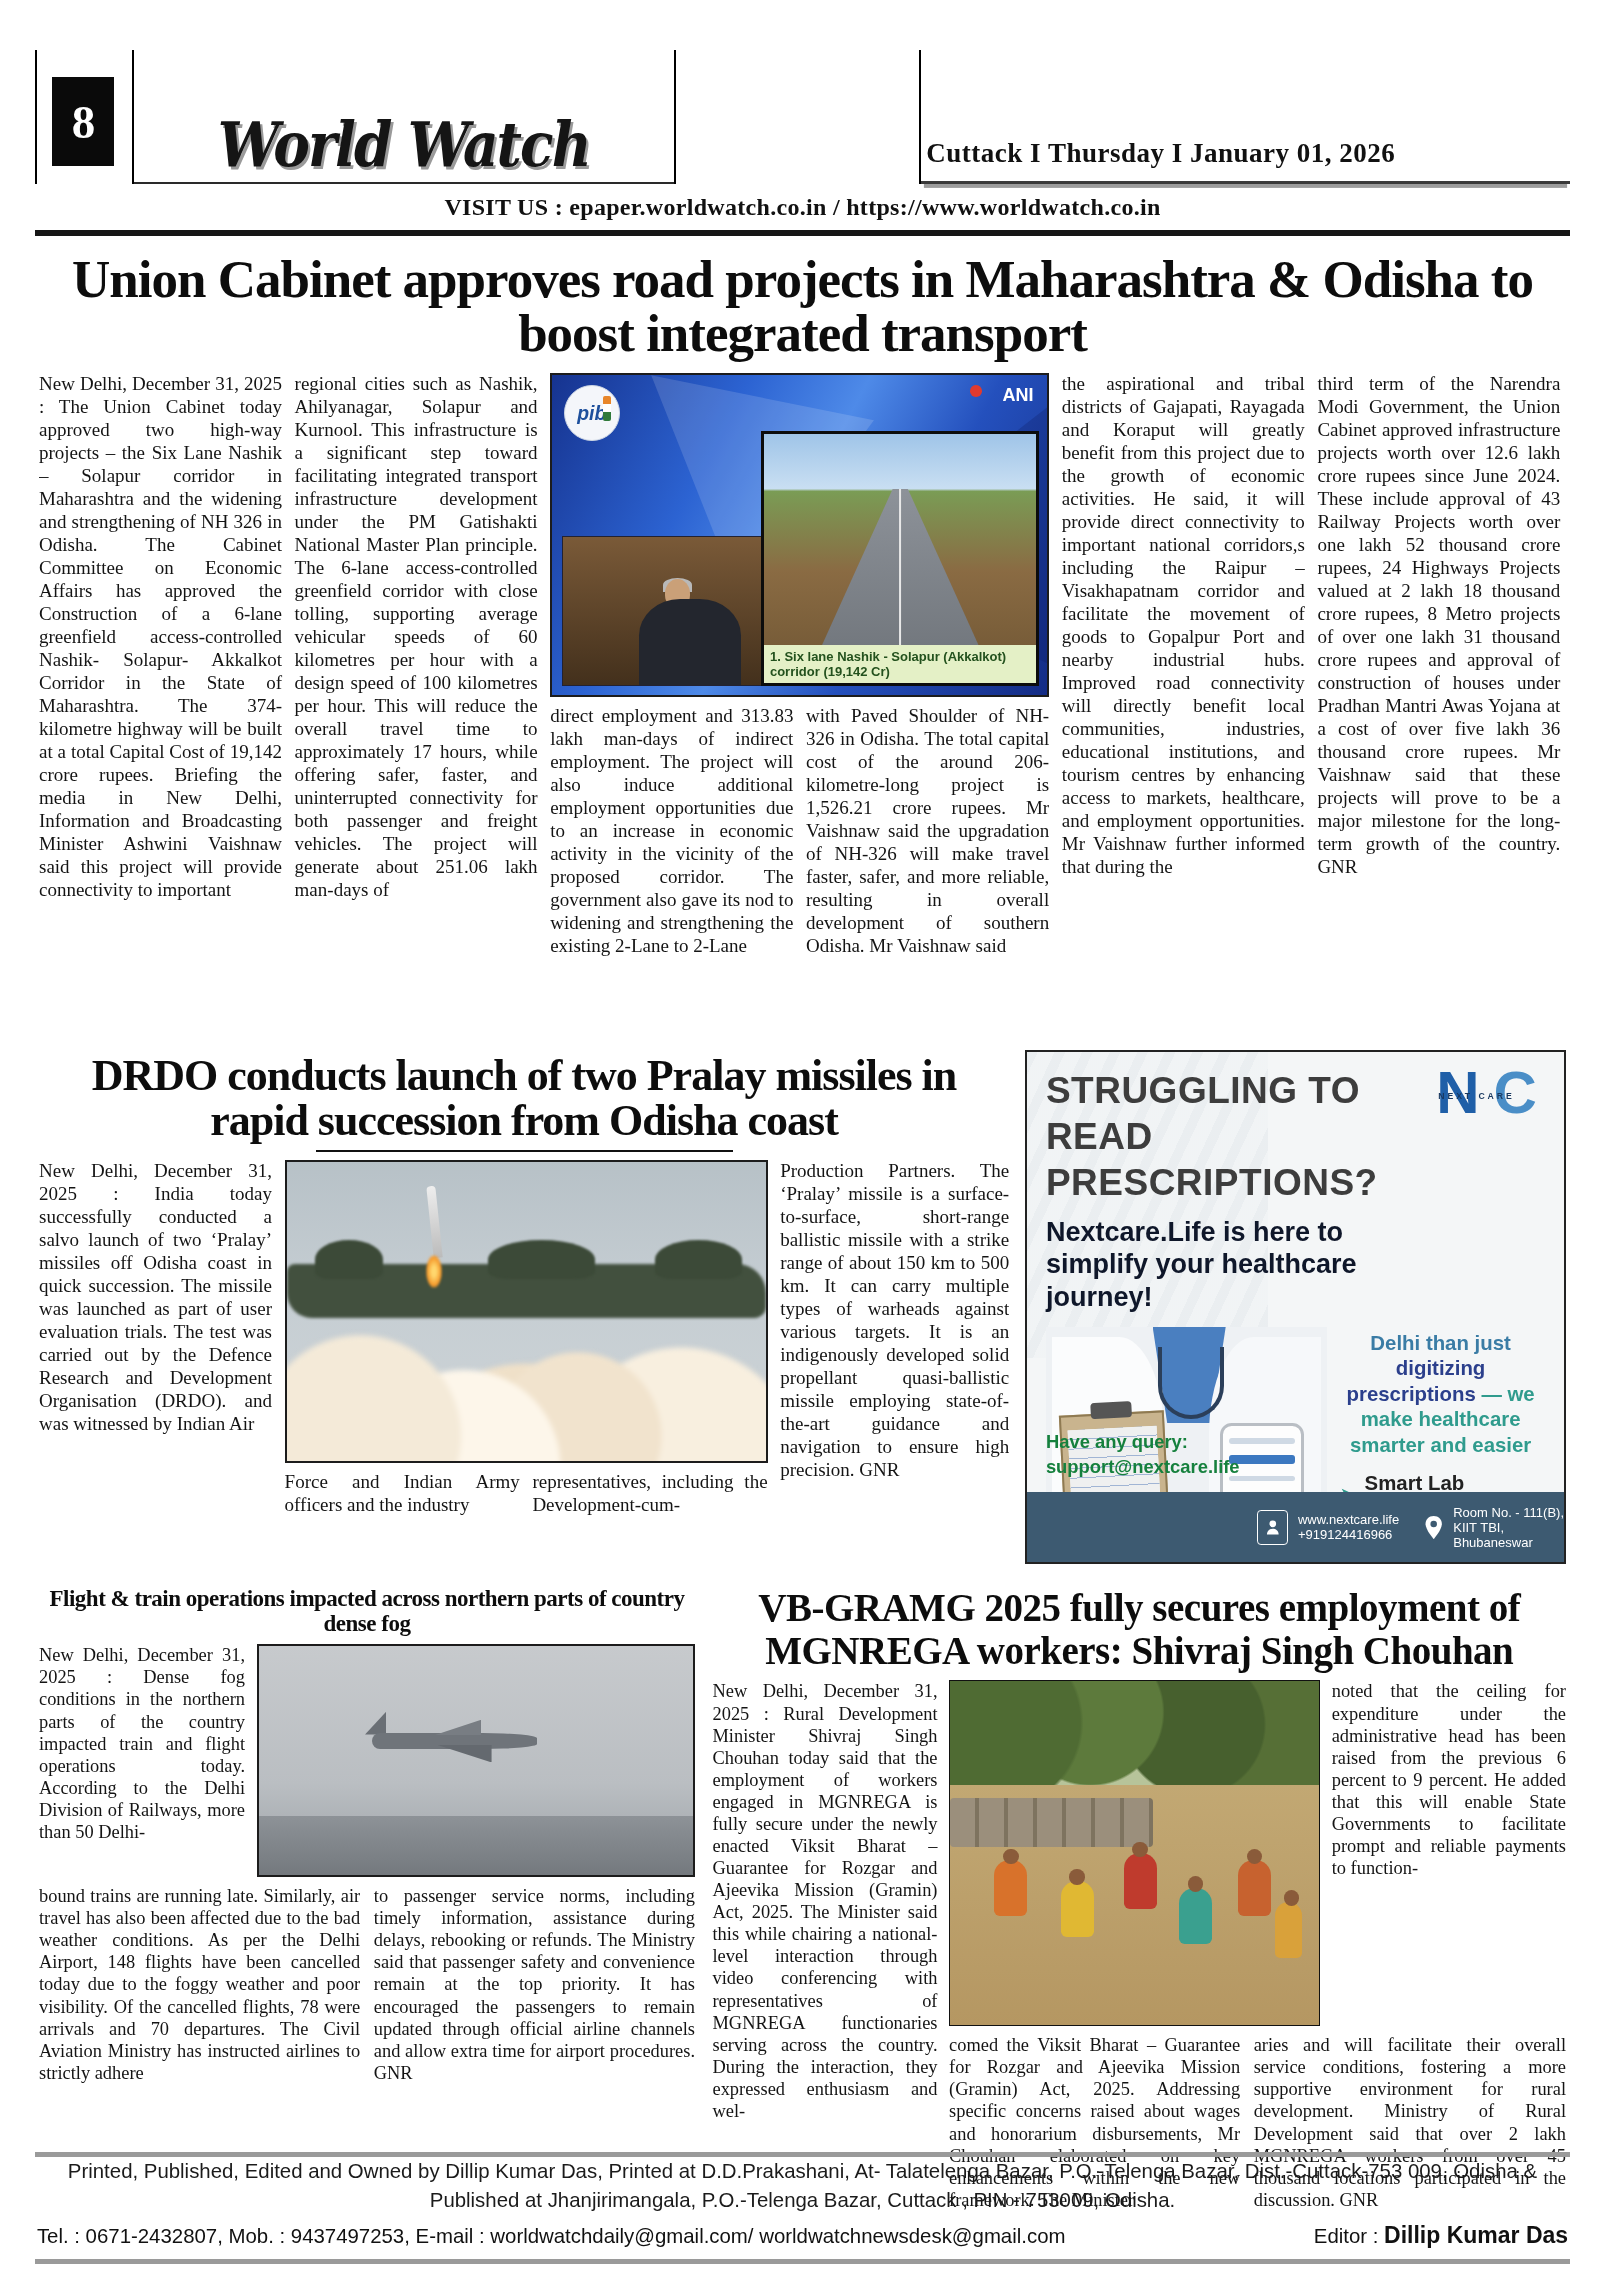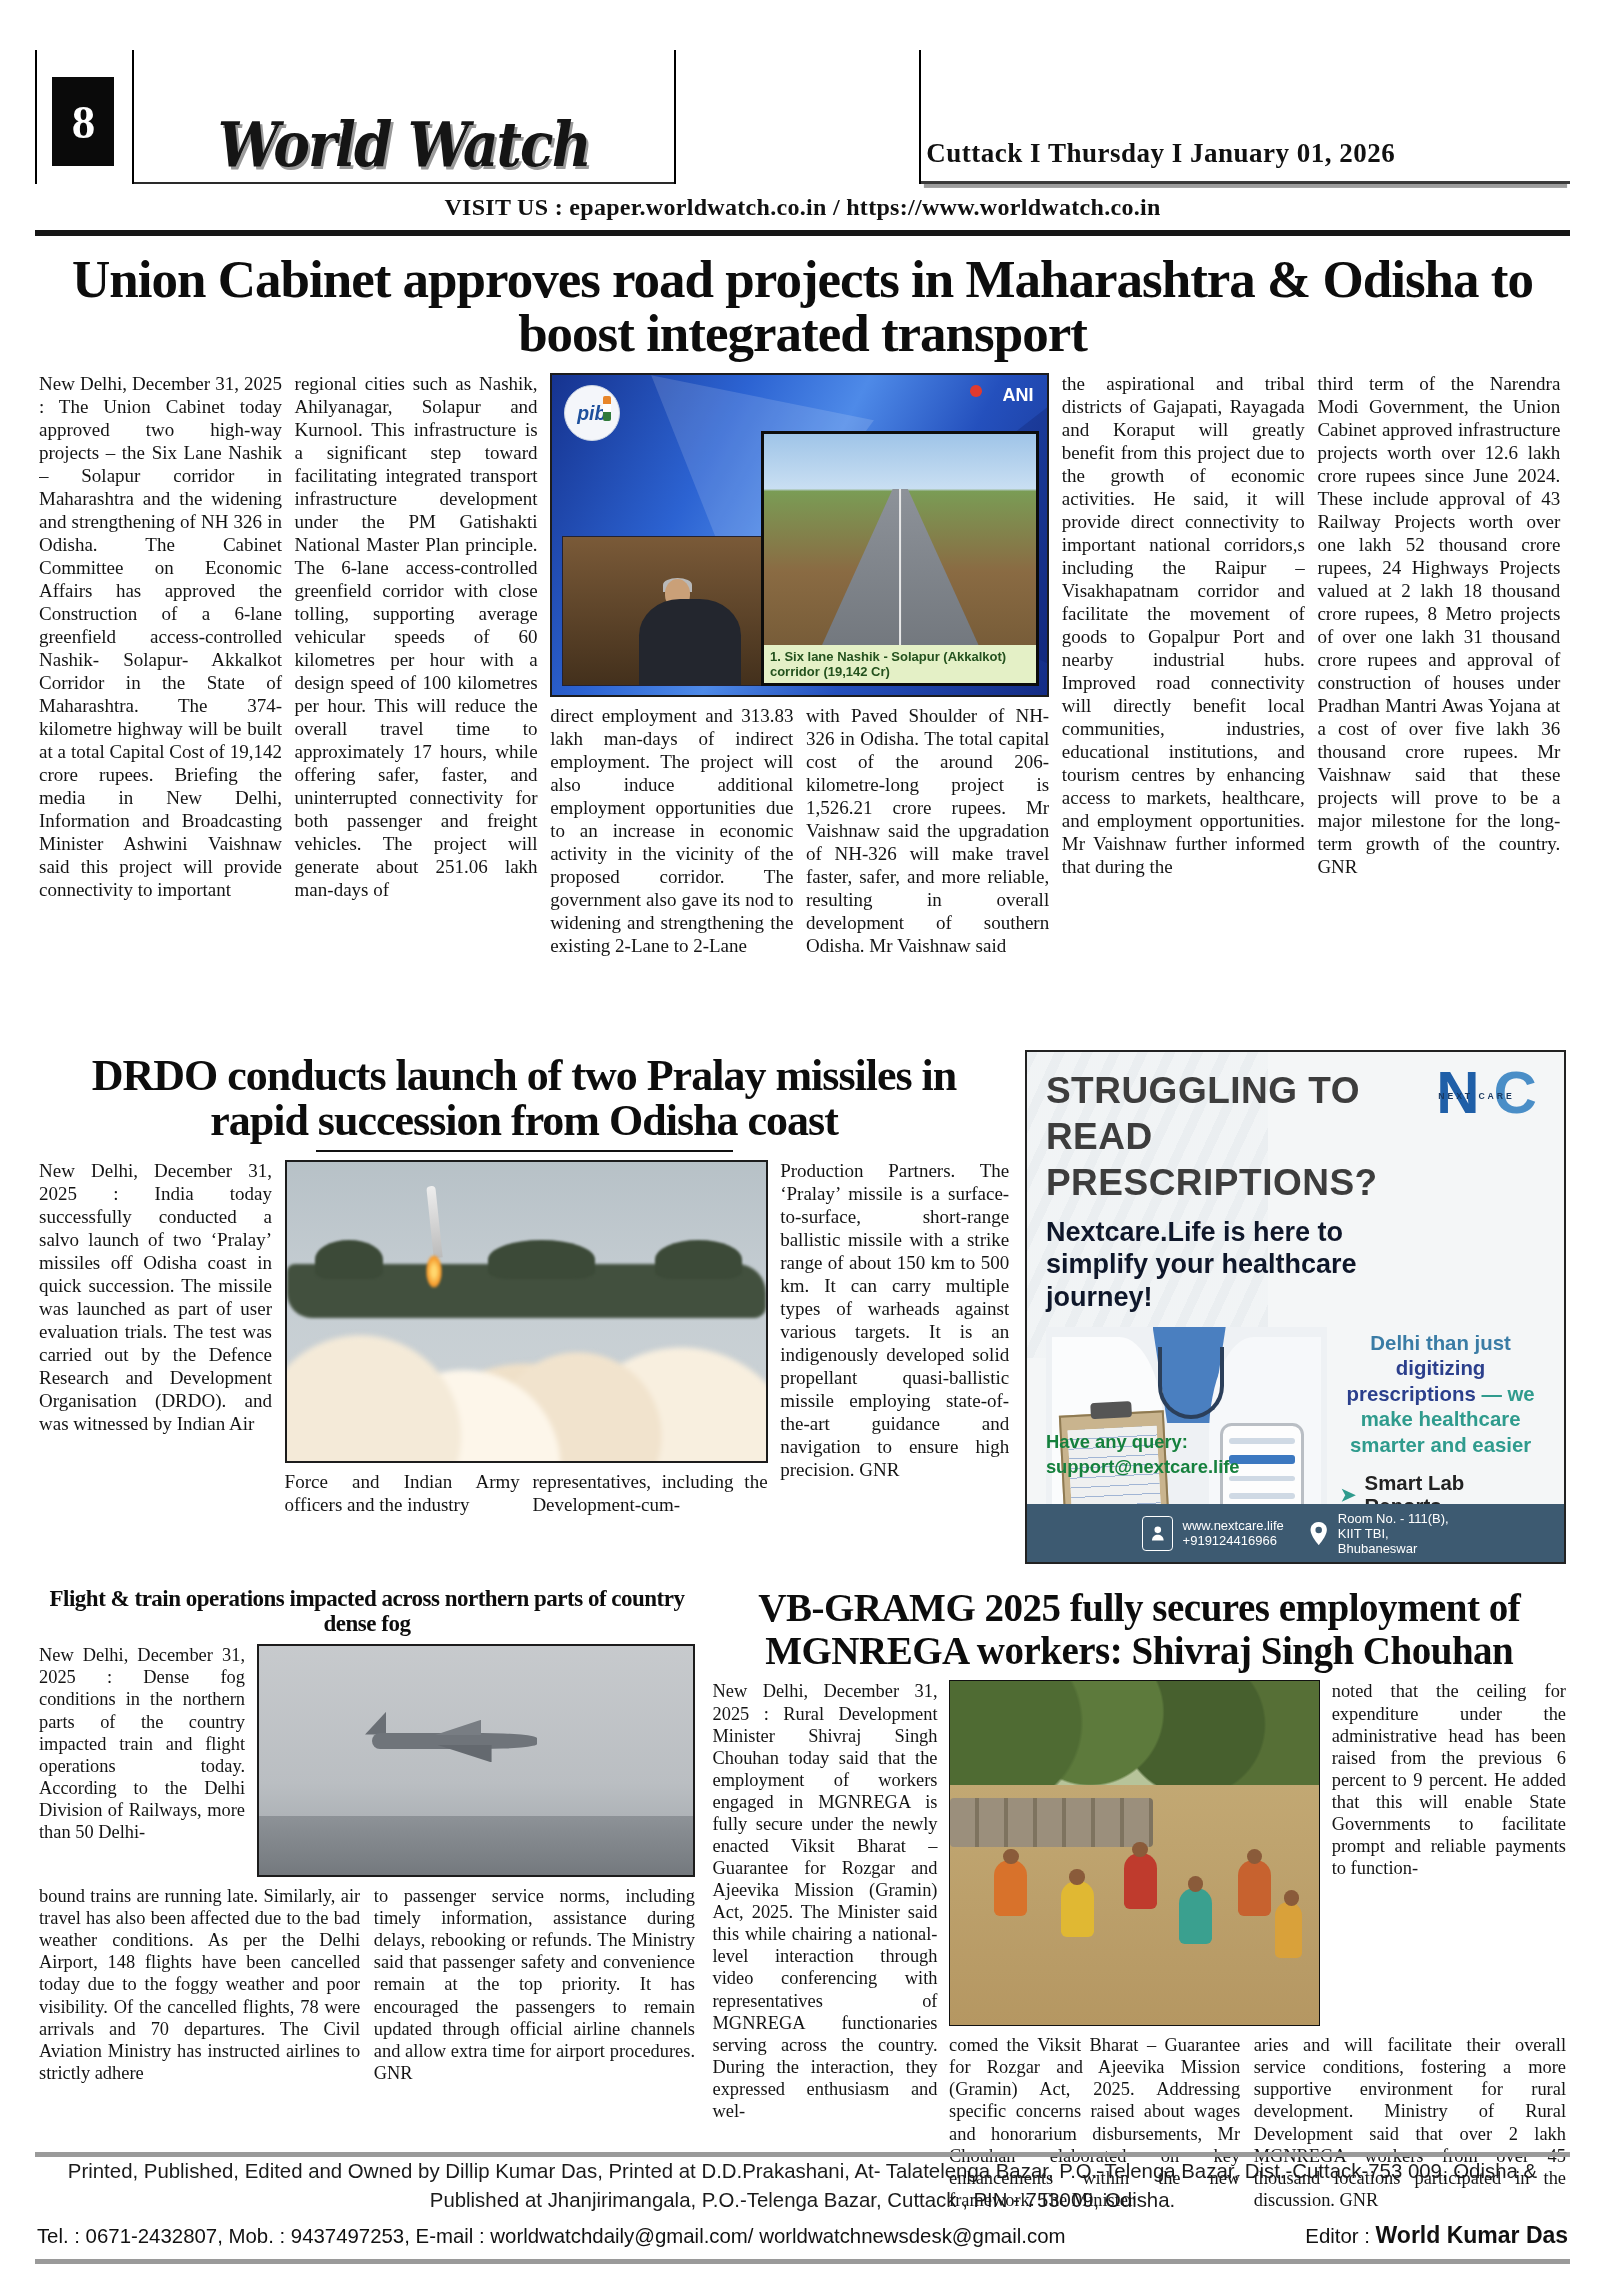--- a/index.html
+++ b/index.html
@@ -98,22 +98,22 @@
   .phone{position:absolute;right:8%;top:38%;width:28%;height:58%;background:#fdfdfd;border:3.9px solid #b9bec4;border-radius:11.6px;}
   .phone i{display:block;margin:11.6px 8% 0;height:5.8px;background:#cfd9e4;border-radius:2.9px;}
   .phone i.b{background:#3c78c0;height:8.7px;}
   .ad-right{flex:1;padding-right:3.9px;}
   .ad-blurb{text-align:center;font-size:20.4px;font-weight:bold;line-height:1.25;margin-top:3.9px;}
   .ad-blurb .t1{color:#3a7ca5;} .ad-blurb .t2{color:#2b3f8c;} .ad-blurb .t3{color:#2f9b8d;}
   .ad-bullets{margin-top:13.6px;}
   .ad-bullet{display:flex;align-items:center;gap:8.7px;font-size:20.4px;font-weight:bold;color:#222;margin-top:10.7px;}
   .arrow{color:#2f9b8d;font-size:18.4px;}
   .ad-query{position:absolute;left:19.4px;bottom:82px;font-size:18.4px;font-weight:bold;color:#15803d;line-height:1.35;}
-  .ad-footbar{position:absolute;left:0;right:0;bottom:0;height:58px;background:#3d5a71;color:#fff;
-              display:flex;align-items:center;justify-content:center;gap:25px;font-size:13px;}
+  .ad-footbar{position:absolute;left:0;right:0;bottom:0;height:70px;background:#3d5a71;color:#fff;
+              display:flex;align-items:center;justify-content:flex-end;gap:25px;font-size:13px;}
   .ad-foot-item{display:flex;align-items:center;gap:9.7px;}
   .card-ico{width:29px;height:33px;border:1.9px solid #fff;border-radius:3.9px;display:flex;align-items:center;justify-content:center;}
   .ad-foot-item svg{display:block;}
   
   .row3{margin-top:9.7px;display:flex;gap:17.5px;}
   .fog{width:656px;flex:0 0 656px;}
   .fog-r1{display:flex;gap:11.6px;}
   .fog-c1{flex:0 0 206px;}
   .p3{flex:1;height:233px;background:linear-gradient(#c7cacd 0%,#babec2 60%,#9aa0a5 100%);}
   .plane{position:absolute;left:26%;top:38%;width:165px;height:15.5px;background:#6f747a;border-radius:9.7px 40% 40% 9.7px;filter:blur(0.6px);}
@@ -366,19 +366,19 @@
       </div>
     </div>
   </section>
 
   <footer class="pfooter">
     <div class="frule"></div>
     <div class="fline">Printed, Published, Edited and Owned by Dillip Kumar Das, Printed at D.D.Prakashani, At- Talatelenga Bazar, P.O.-Telenga Bazar, Dist.-Cuttack-753 009, Odisha &amp;</div>
     <div class="fline" style="margin-top:1.9px">Published at Jhanjirimangala, P.O.-Telenga Bazar, Cuttack , PIN - 753009, Odisha.</div>
     <div class="fbottom">
       <span>Tel. : 0671-2432807, Mob. : 9437497253, E-mail : worldwatchdaily@gmail.com/ worldwatchnewsdesk@gmail.com</span>
-      <span class="editor"><span>Editor : </span><b>World Kumar Das</b></span>
+      <span class="editor"><span>Editor : </span><b>Dillip Kumar Das</b></span>
     </div>
     <div class="frule"></div>
   </footer>
 
 </div>
 
 
 </body></html>

